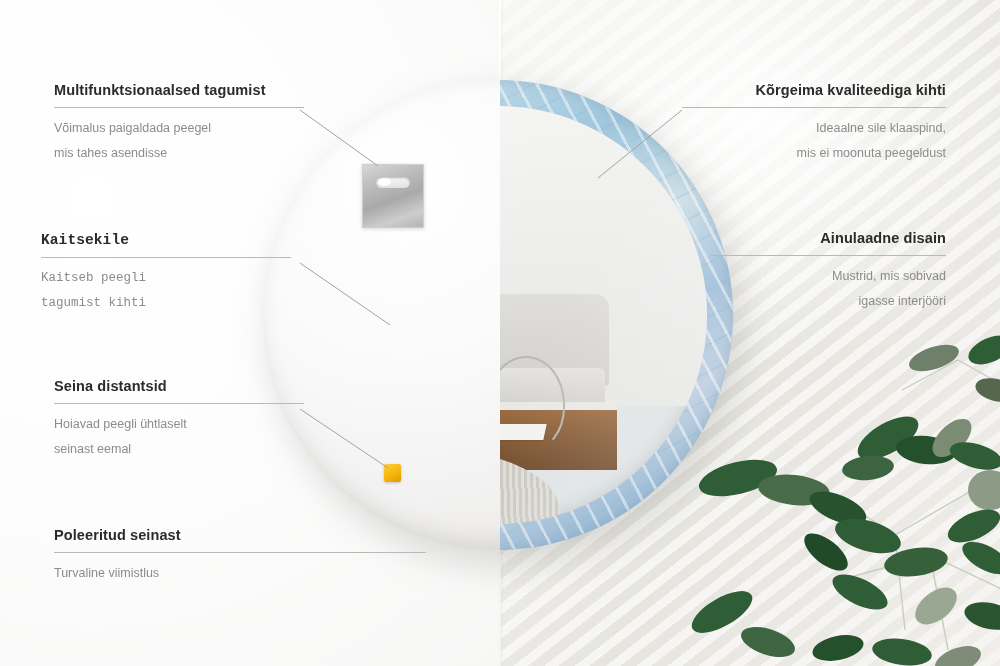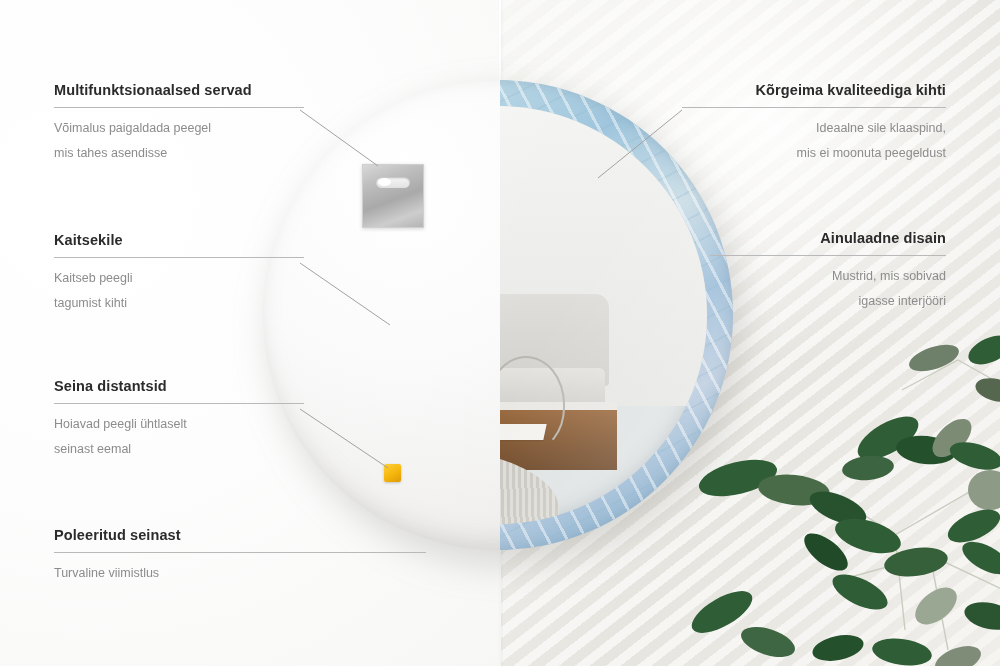--- a/index.html
+++ b/index.html
@@ -343,27 +343,27 @@
   <svg class="leaders">
     <g stroke="#a2a2a2" stroke-width="1" fill="none">
       <line x1="300" y1="110" x2="378" y2="166"></line>
       <line x1="300" y1="263" x2="390" y2="325"></line>
       <line x1="300" y1="409" x2="388" y2="468"></line>
       <line x1="682" y1="110" x2="598" y2="178"></line>
     </g>
   </svg>
 
   <div class="callout left" style="left:54px; top:82px; width:250px;">
-    <h3>Multifunktsionaalsed servad</h3>
+    <h3>Multifunktsionaalsed tagumist</h3>
     <div class="rule"></div>
     <p>Võimalus paigaldada peegel
 mis tahes asendisse</p>
   </div>
 
-  <div class="callout left" style="left:54px; top:232px; width:250px;">
+  <div class="callout left" style="left:41px; top:232px; width:250px;font-family:Liberation Mono, monospace;">
     <h3>Kaitsekile</h3>
     <div class="rule"></div>
     <p>Kaitseb peegli
 tagumist kihti</p>
   </div>
 
   <div class="callout left" style="left:54px; top:378px; width:250px;">
     <h3>Seina distantsid</h3>
     <div class="rule"></div>
     <p>Hoiavad peegli ühtlaselt

